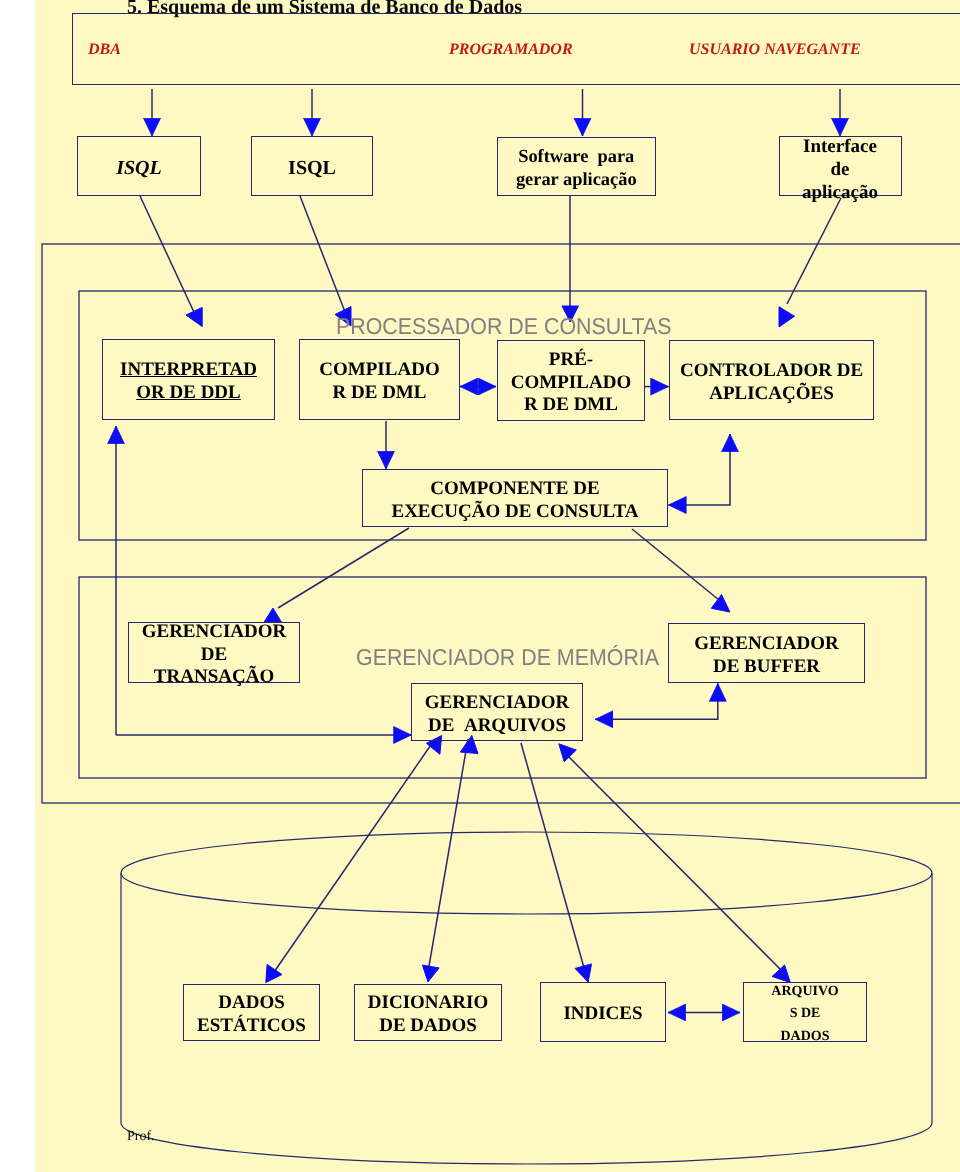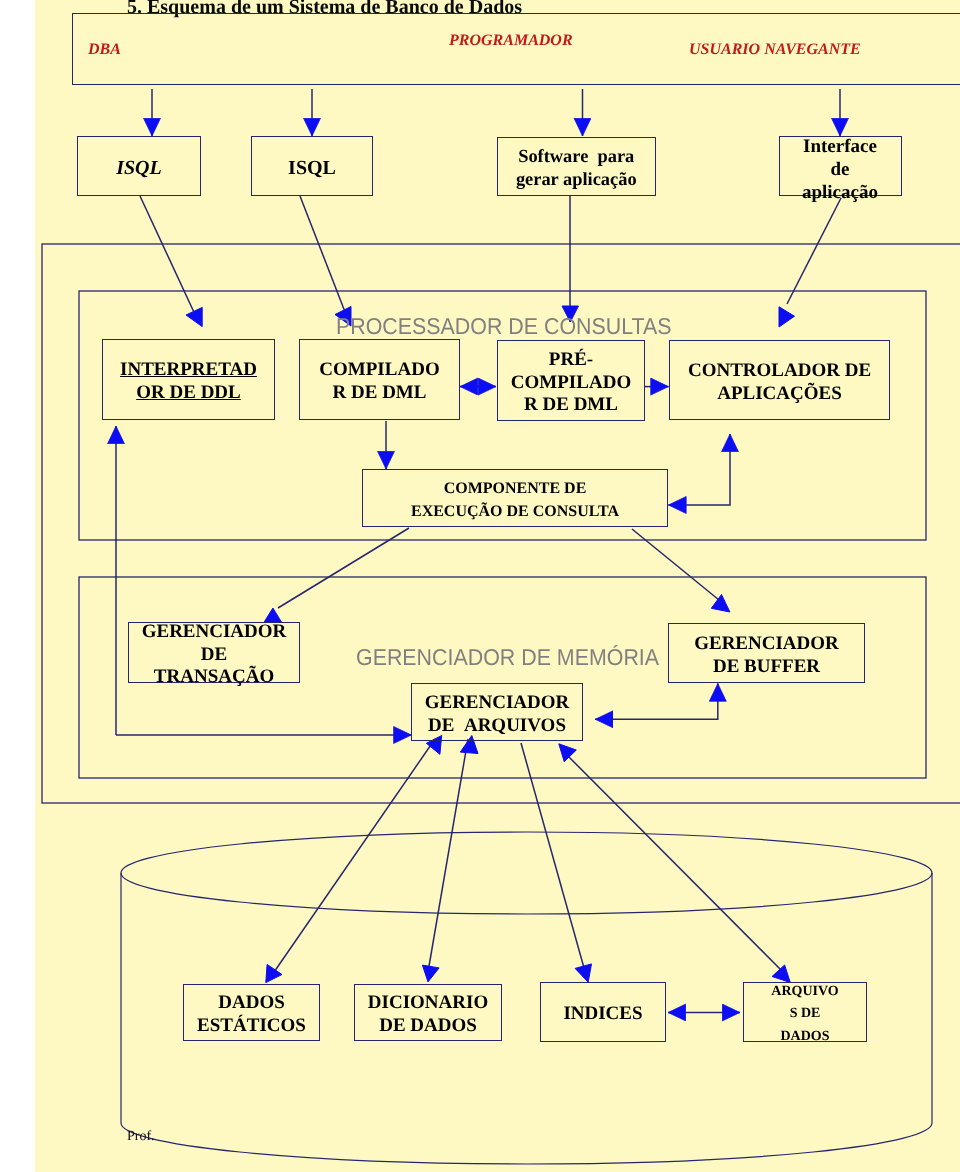--- a/index.html
+++ b/index.html
@@ -117,24 +117,24 @@
       </div>
       <div class="node" style="left: 67px; top: 339px; width: 173px; height: 81px; font-size: 19px; text-decoration: underline;">
         <span>INTERPRETAD<br>OR DE DDL</span>
       </div>
       <div class="node" style="left: 264px; top: 339px; width: 161px; height: 81px; font-size: 19px;">
         <span>COMPILADO<br>R DE DML</span>
       </div>
       <div class="node" style="left: 462px; top: 340px; width: 148px; height: 81px; font-size: 19px;">
         <span>PRÉ-<br>COMPILADO<br>R DE DML</span>
       </div>
-      <div class="node" style="left: 634px; top: 340px; width: 221px; height: 80px; font-size: 19px;">
+      <div class="node" style="left: 634px; top: 340px; width: 205px; height: 80px; font-size: 19px;">
         <span>CONTROLADOR DE<br>APLICAÇÕES</span>
       </div>
-      <div class="node" style="left: 327px; top: 469px; width: 306px; height: 58px; font-size: 16px;">
+      <div class="node" style="left: 327px; top: 469px; width: 306px; height: 58px; font-size: 19px;">
         <span>COMPONENTE DE<br>EXECUÇÃO DE CONSULTA</span>
       </div>
       <div class="node" style="left: 93px; top: 622px; width: 172px; height: 61px; font-size: 19px;">
         <span>GERENCIADOR<br>DE<br>TRANSAÇÃO</span>
       </div>
       <div class="node" style="left: 633px; top: 623px; width: 197px; height: 60px; font-size: 19px;">
         <span>GERENCIADOR<br>DE BUFFER</span>
       </div>
       <div class="node" style="left: 376px; top: 683px; width: 172px; height: 58px; font-size: 19px;">
         <span>GERENCIADOR<br>DE&nbsp;&nbsp;ARQUIVOS</span>
@@ -147,18 +147,18 @@
       </div>
       <div class="node" style="left: 505px; top: 982px; width: 126px; height: 60px; font-size: 19px;">
         <span>INDICES</span>
       </div>
       <div class="node" style="left: 708px; top: 982px; width: 124px; height: 60px; font-size: 14px;">
         <span>ARQUIVO<br>S DE<br>DADOS</span>
       </div>
     </div>
 
 <div class="actor" style="left: 53px; top: 42px;">DBA</div>
-    <div class="actor" style="left: 414px; top: 33px;">PROGRAMADOR</div>
+    <div class="actor" style="left: 414px; top: 42px;">PROGRAMADOR</div>
     <div class="actor" style="left: 654px; top: 42px;">USUARIO NAVEGANTE</div>
     <div class="lbl grey" style="left: 301px; top: 315px;">PROCESSADOR DE CONSULTAS</div>
     <div class="lbl grey" style="left: 321px; top: 646px;">GERENCIADOR DE MEMÓRIA</div>
     <div class="prof" style="left: 92px; top: 1130px;">Prof.</div>
   </div>
 
 </body></html>

